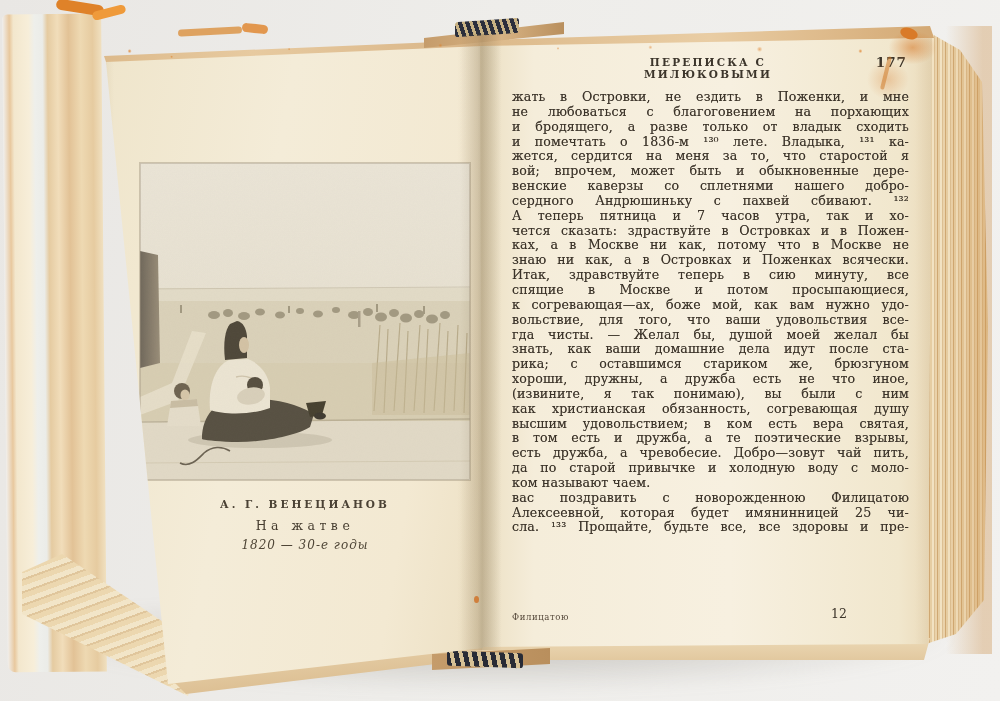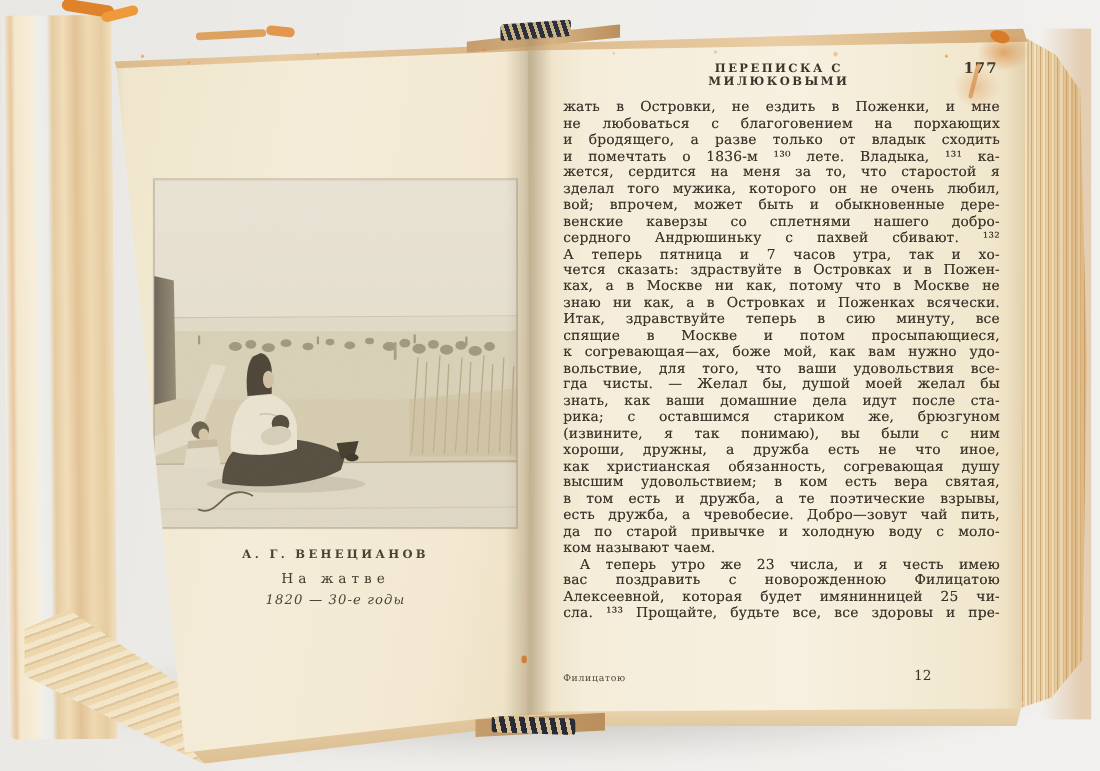--- a/index.html
+++ b/index.html
@@ -227,44 +227,42 @@
     <div class="rp-header">
       <div class="rp-title">ПЕРЕПИСКА С МИЛЮКОВЫМИ</div>
       <div class="rp-pagenum">177</div>
     </div>
     <div class="body-text">
         <div class="bline">жать в Островки, не ездить в Поженки, и мне</div>
         <div class="bline">не любоваться с благоговением на порхающих</div>
         <div class="bline">и бродящего, а разве только от владык сходить</div>
         <div class="bline">и помечтать о 1836-м ¹³⁰ лете. Владыка, ¹³¹ ка-</div>
         <div class="bline">жется, сердится на меня за то, что старостой я</div>
-        <div class="bline">зделал того мужика, которого он не очень любил,</div>
         <div class="bline">вой; впрочем, может быть и обыкновенные дере-</div>
         <div class="bline">венские каверзы со сплетнями нашего добро-</div>
         <div class="bline">сердного Андрюшиньку с пахвей сбивают. ¹³²</div>
         <div class="bline">А теперь пятница и 7 часов утра, так и хо-</div>
         <div class="bline">чется сказать: здраствуйте в Островках и в Пожен-</div>
         <div class="bline">ках, а в Москве ни как, потому что в Москве не</div>
         <div class="bline">знаю ни как, а в Островках и Поженках всячески.</div>
         <div class="bline">Итак, здравствуйте теперь в сию минуту, все</div>
         <div class="bline">спящие в Москве и потом просыпающиеся,</div>
         <div class="bline">к согревающая—ах, боже мой, как вам нужно удо-</div>
         <div class="bline">вольствие, для того, что ваши удовольствия все-</div>
         <div class="bline">гда чисты. — Желал бы, душой моей желал бы</div>
         <div class="bline">знать, как ваши домашние дела идут после ста-</div>
         <div class="bline">рика; с оставшимся стариком же, брюзгуном</div>
+        <div class="bline">хороши, дружны, а дружба есть не что иное,</div>
         <div class="bline">(извините, я так понимаю), вы были с ним</div>
-        <div class="bline">хороши, дружны, а дружба есть не что иное,</div>
         <div class="bline">как христианская обязанность, согревающая душу</div>
         <div class="bline">высшим удовольствием; в ком есть вера святая,</div>
         <div class="bline">в том есть и дружба, а те поэтические взрывы,</div>
         <div class="bline">есть дружба, а чревобесие. Добро—зовут чай пить,</div>
         <div class="bline">да по старой привычке и холодную воду с моло-</div>
         <div class="bline flush">ком называют чаем.</div>
-        <div class="bline indent">А теперь утро же 23 числа, и я честь имею</div>
         <div class="bline">вас поздравить с новорожденною Филицатою</div>
         <div class="bline">Алексеевной, которая будет имянинницей 25 чи-</div>
         <div class="bline">сла. ¹³³ Прощайте, будьте все, все здоровы и пре-</div>
       </div>
     <div class="rp-footer-sig">Филицатою</div>
     <div class="rp-footer-num">12</div>
   </div>
 
   <div class="gutter-shade"></div>
 

